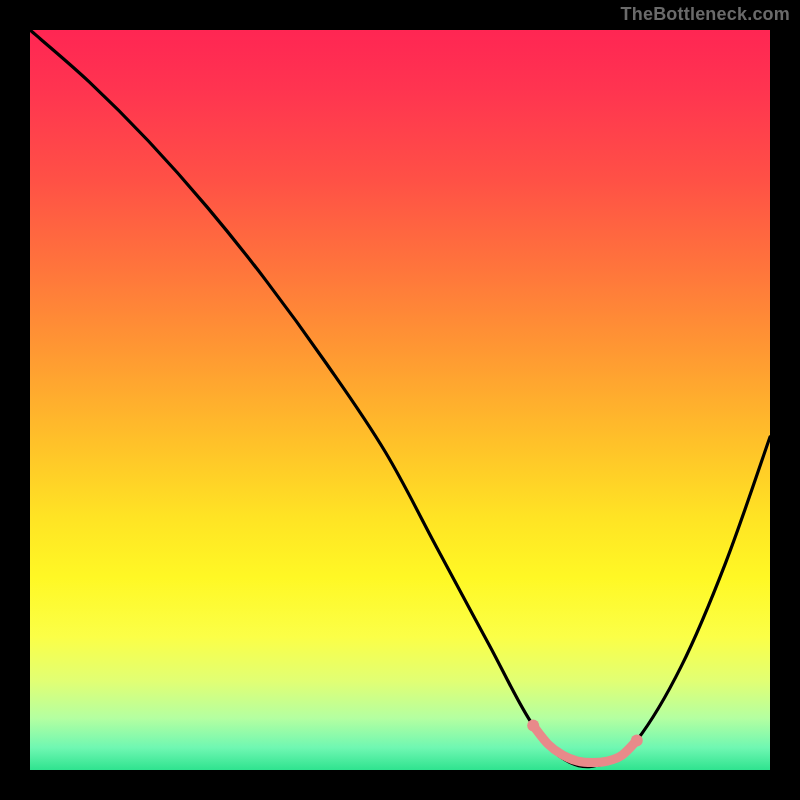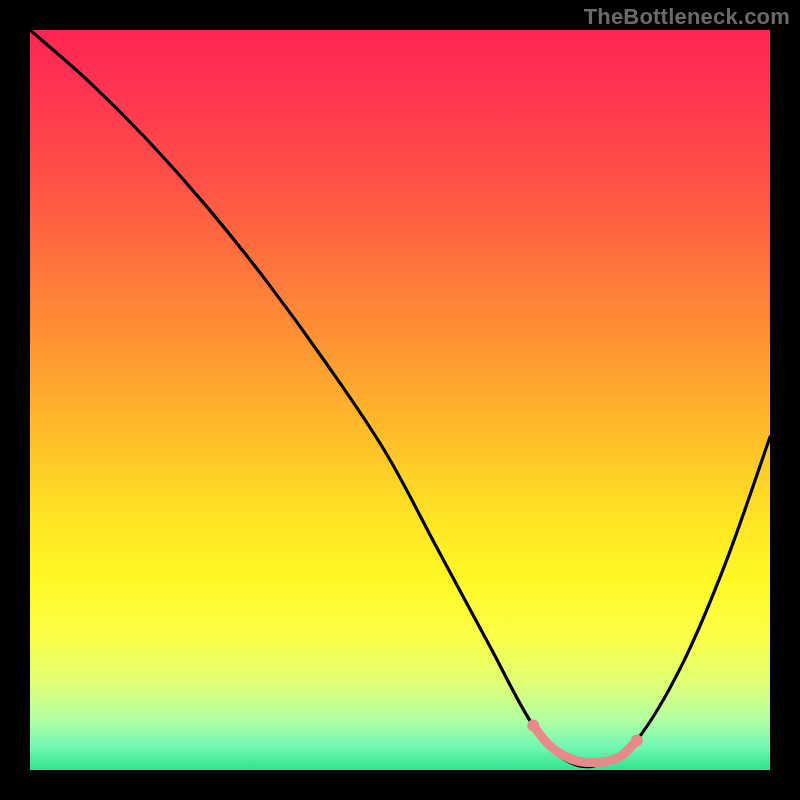--- a/index.html
+++ b/index.html
@@ -16,21 +16,21 @@
     position: relative;
     width: 800px;
     height: 800px;
   }
 
   .watermark {
     position: absolute;
     top: 4px;
     right: 10px;
     color: #6a6a6a;
-    font-size: 22px;
+    font-size: 18px;
     font-weight: 600;
     letter-spacing: 0.2px;
     z-index: 5;
   }
 
   .plot-area {
     position: absolute;
     left: 30px;
     top: 30px;
     width: 740px;

